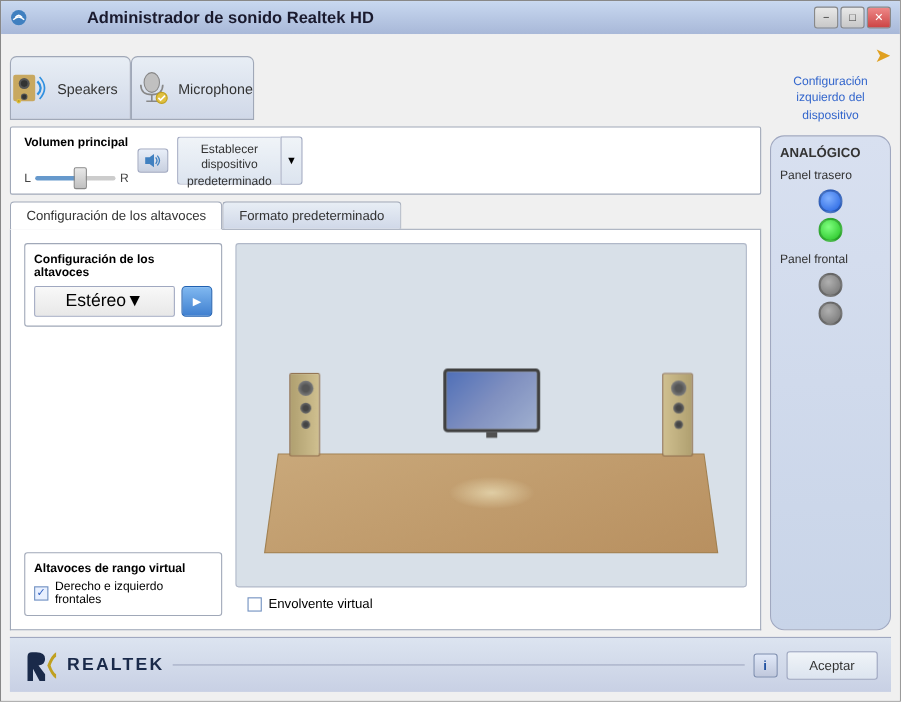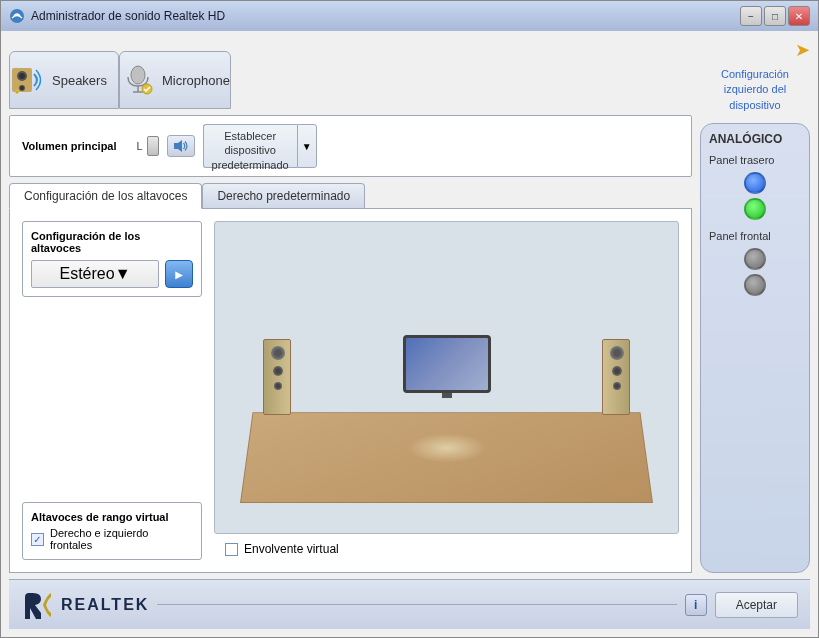--- a/index.html
+++ b/index.html
@@ -28,23 +28,24 @@
       padding: 0 8px;
       gap: 6px;
       flex-shrink: 0;
     }
     .title-bar-icon {
       width: 16px;
       height: 16px;
     }
     .title-bar-text {
       flex: 1;
-      font-size: 12px;
-      font-weight: normal;
+      font-size: 15px;
+      font-weight: bold;
       color: #1a1a2e;
+      margin-left: 48px;
     }
     .title-bar-buttons {
       display: flex;
       gap: 2px;
     }
     .title-btn {
       width: 22px;
       height: 20px;
       background: linear-gradient(to bottom, #e8e8e8, #c8c8c8);
       border: 1px solid #888;
@@ -465,21 +466,21 @@
               <line x1="18" y1="24" x2="18" y2="30" stroke="#888" stroke-width="1.5"></line>
               <line x1="13" y1="30" x2="23" y2="30" stroke="#888" stroke-width="1.5"></line>
               <circle cx="27" cy="27" r="5" fill="#e0c040" stroke="#c0a020" stroke-width="1"></circle>
               <path d="M24 27 L26 29 L30 25" fill="none" stroke="white" stroke-width="1.5"></path>
             </svg>
             <span class="device-tab-label">Microphone</span>
           </div>
         </div>
 
         <div class="volume-section">
-          <div style="display:flex;flex-direction:row;gap:20px;min-width:95px;">
+          <div style="display:flex;flex-direction:column;gap:20px;min-width:95px;">
             <span class="volume-label">Volumen principal</span>
             <div style="display:flex;align-items:center;gap:4px;">
               <span class="lr-label">L</span>
               <div class="volume-slider-container">
                 <div class="volume-slider">
                   <div class="slider-thumb"></div>
                 </div>
               </div>
               <span class="lr-label">R</span>
             </div>
@@ -500,21 +501,21 @@
             <div class="set-default-arrow">▼</div>
           </div>
         </div>
 
         <div class="main-content-tabs">
           <div class="sub-tabs">
             <div class="sub-tab active">
               <span>Configuración de los altavoces</span>
             </div>
             <div class="sub-tab">
-              <span>Derecho predeterminado</span>
+              <span>Formato predeterminado</span>
             </div>
           </div>
 
           <div class="speaker-panel">
 
             <div class="speaker-config-left">
               <div class="speaker-config-group">
                 <div class="config-title">Configuración de los altavoces</div>
                 <div class="dropdown-row">
                   <div class="dropdown">

